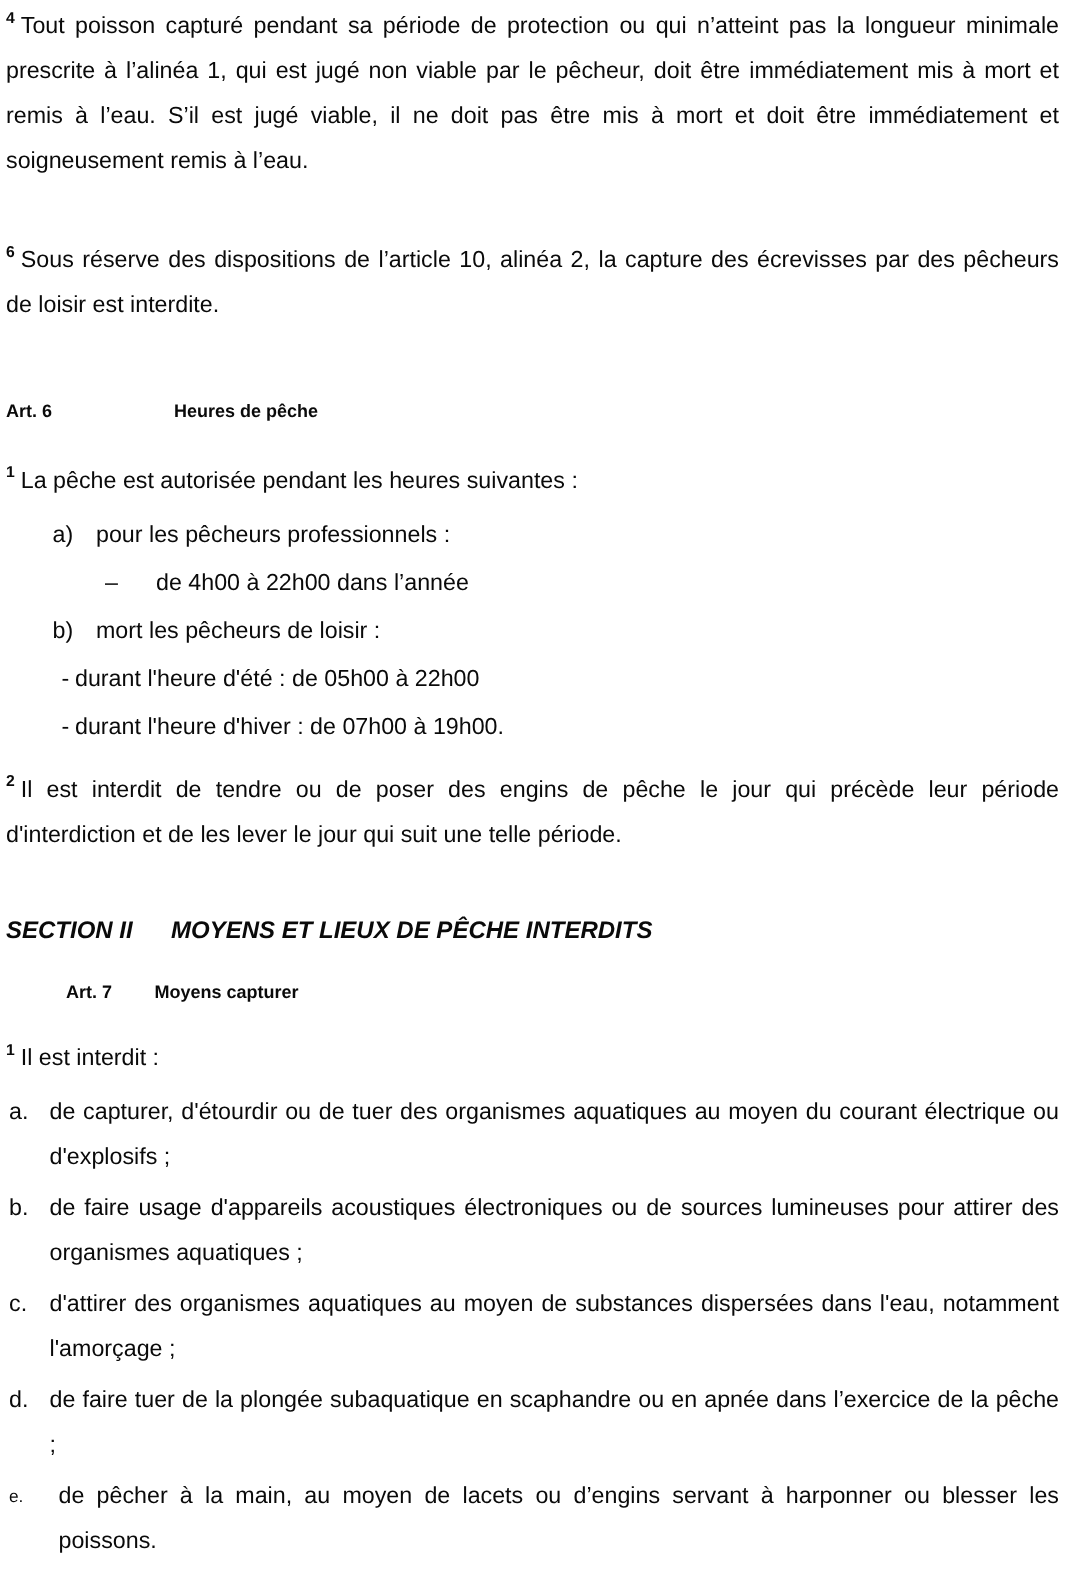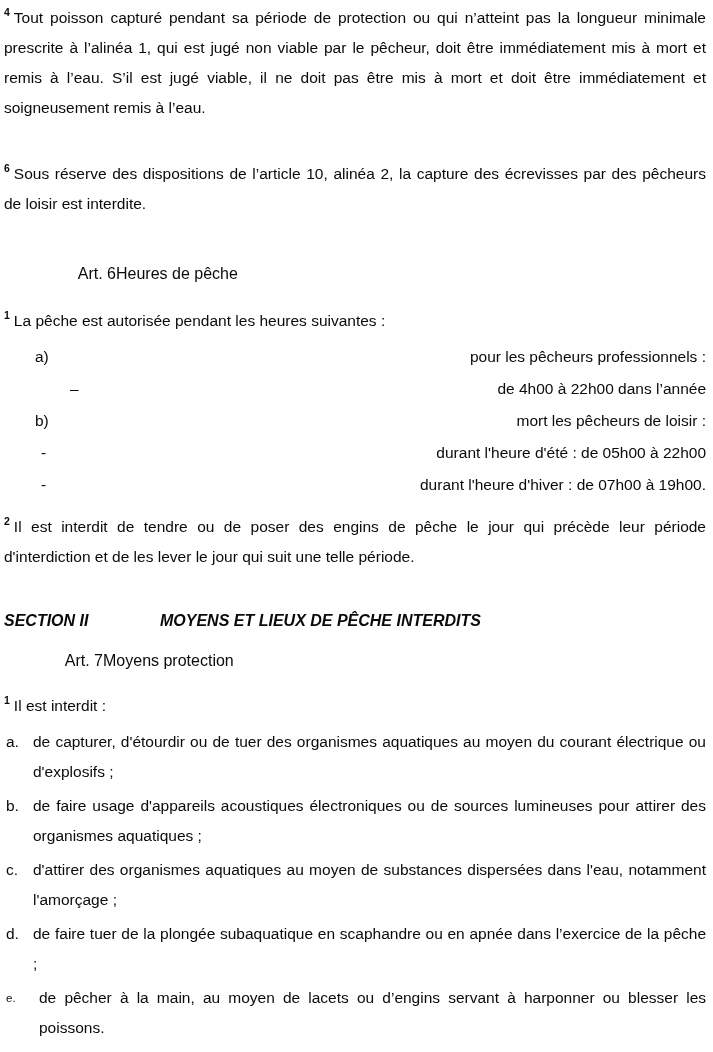--- a/index.html
+++ b/index.html
@@ -29,48 +29,46 @@
     position:relative; top:-1px;
     margin-right:4px;
   }
   .mb16{margin-bottom:16px;} .mb14{margin-bottom:14px;} .mb40{margin-bottom:40px;margin-top:36px;}
   .mb34{margin-bottom:34px;} .mb12{margin-bottom:12px;}
   .mb6{margin-bottom:6px;}   .mb2{margin-bottom:2px;}
 
   
   .art-heading {
     display:flex;
-    font-weight:normal;
-    font-size:16px;
+    font-weight:bold;
+    font-size:12px;
     line-height:30px;
-    text-align:right;
   }
   .art-heading.h-art6 { margin-bottom:17px; }
   .art-heading.h-art6 .hlabel { width:112px; flex:none; }
   .art-heading.h-art7 { margin-bottom:15px; }
   .art-heading.h-art7 .hlabel { width:59px; flex:none;margin-left:40px; }
   .section-heading {
     display:flex;
     font-weight:bold;
     font-style:italic;
     font-size:16px;
     line-height:30px;
     margin-bottom:10px;
-    gap:46px;
   }
   .section-heading .hlabel { width:110px; flex:none; }
 
   
   .li {
     display:flex;
     font-size:15.5px;
     line-height:30px;
   }
   .li .mk { flex:none; }
-  .li .tx { flex:1;text-align:right; }
+  .li .tx { flex:1; }
   .li-letter { padding-left:31px; }
   .li-letter .mk { width:29px; }
   .li-dash { padding-left:66px; }
   .li-dash .mk { width:34px; }
   .li-hyphen { padding-left:37px; }
   .li-hyphen .mk { width:9px; }
 
   
   .li7 {
     display:flex;
@@ -122,21 +120,21 @@
 
   <p class="para mb34"><sup>2</sup><span>Il est interdit de tendre ou de poser des engins de pêche le jour qui précède leur période d'interdiction et de les lever le jour qui suit une telle période.</span></p>
 
   <div class="section-heading">
     <span class="hlabel">SECTION II</span>
     <span class="htitle">MOYENS ET LIEUX DE PÊCHE INTERDITS</span>
   </div>
 
   <div class="art-heading h-art7">
     <span class="hlabel">Art. 7</span>
-    <span class="htitle">Moyens protection</span>
+    <span class="htitle">Moyens capturer</span>
   </div>
 
   <p class="para mb6"><sup>1</sup><span>Il est interdit :</span></p>
 
   <div class="li7">
     <span class="mk">a.</span>
     <span class="tx">de capturer, d'étourdir ou de tuer des organismes aquatiques au moyen du courant électrique ou d'explosifs ;</span>
   </div>
   <div class="li7">
     <span class="mk">b.</span>

